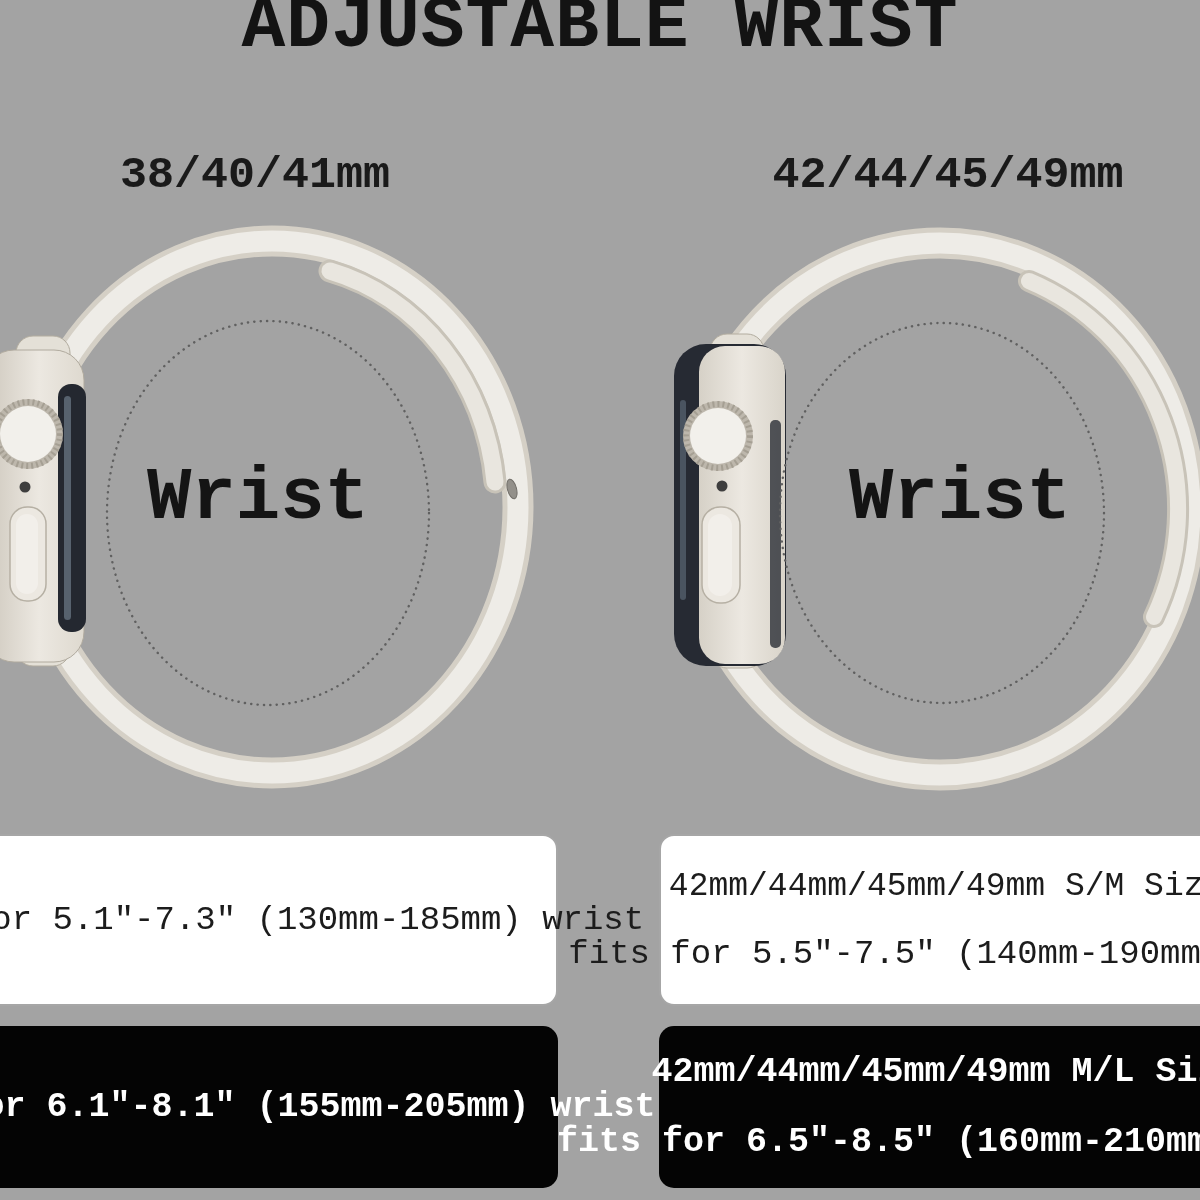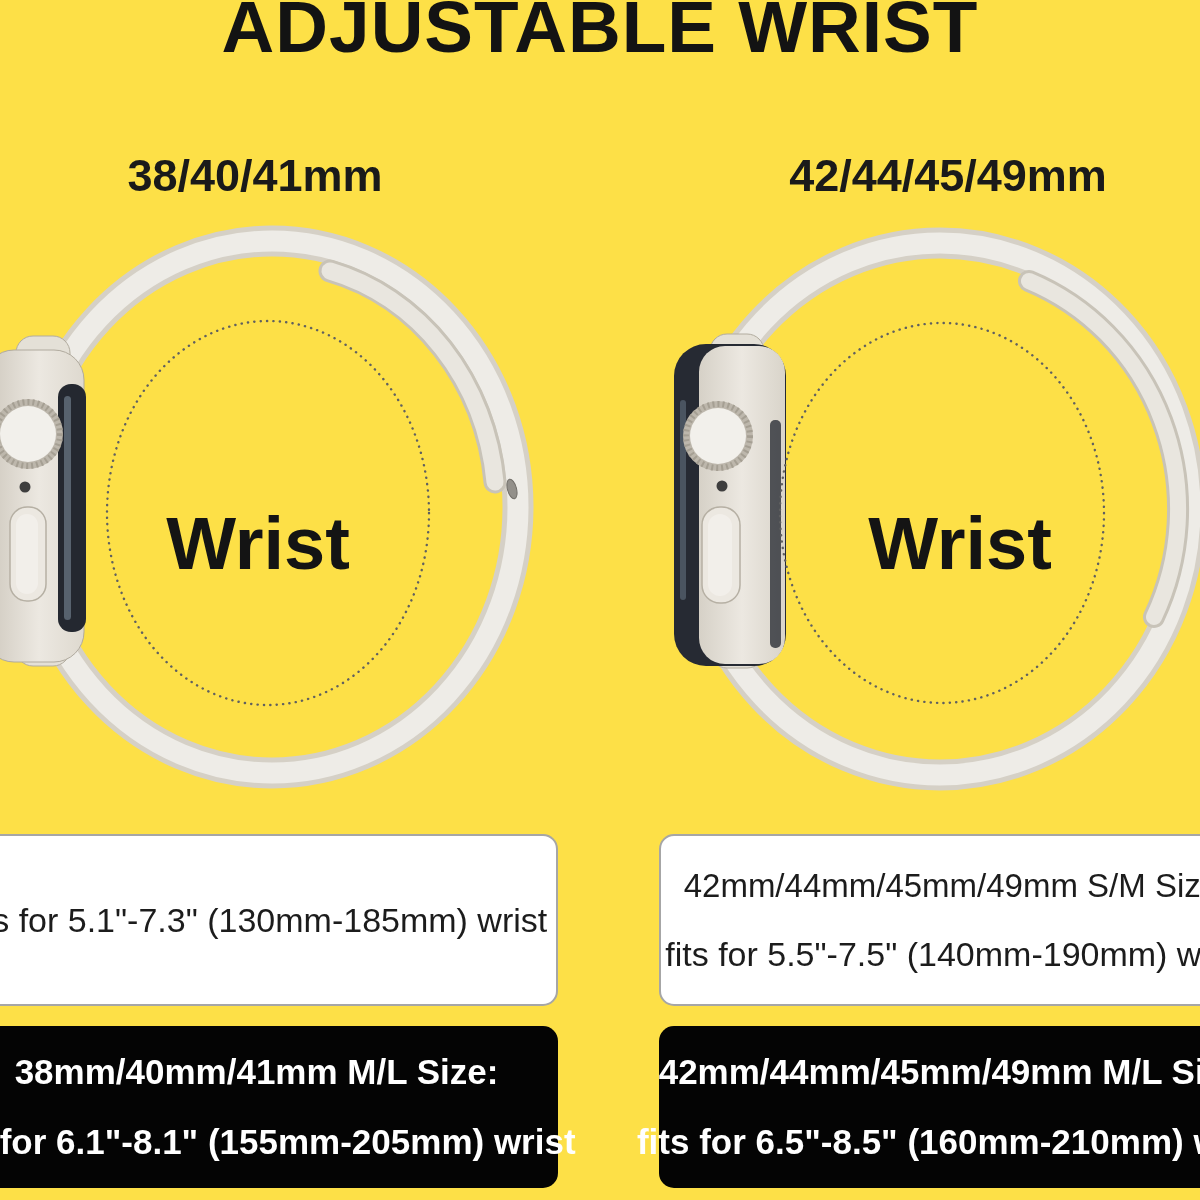--- a/index.html
+++ b/index.html
@@ -1,34 +1,34 @@
 <!DOCTYPE html>
 <html><head>
 <meta charset="utf-8">
 <style>
   html,body{margin:0;padding:0;background:#fff;}
   .canvas{
-    position:relative;width:1200px;height:1200px;background:#fde047;
-    overflow:hidden;font-family:Liberation Sans, sans-serif;color:#161616;
+    position:relative;width:1200px;height:1200px;background:#a3a3a3;
+    overflow:hidden;font-family:Liberation Mono, monospace;color:#161616;
   }
   .abs{position:absolute;}
   .page-title{
     top:-13px;left:0;right:0;text-align:center;
     font-size:73px;font-weight:700;letter-spacing:1px;line-height:1.1;color:#131313;
     white-space:nowrap;
   }
   .size-label{
     top:150px;height:58px;text-align:center;
     font-size:45px;font-weight:700;color:#1a1a1a;white-space:nowrap;
   }
   .size-label.left{left:-10px;width:530px;}
   .size-label.right{left:683px;width:530px;}
   .wrist-label{
     top:458px;width:306px;text-align:center;
-    font-size:74px;font-weight:700;line-height:80px;color:#141414;margin-top:46px;
+    font-size:74px;font-weight:700;line-height:80px;color:#141414;
   }
   .wrist-label.left{left:105px;}
   .wrist-label.right{left:807px;}
   svg.watches{top:0;left:0;}
   .info-box{
     display:flex;flex-direction:column;justify-content:center;align-items:center;
     gap:30px;text-align:center;box-sizing:border-box;
   }
   .info-box.white{
     background:#ffffff;border:2px solid #a6a6a6;border-radius:15px;
@@ -136,21 +136,20 @@
   </svg>
 
   <div class="abs wrist-label left">Wrist</div>
   <div class="abs wrist-label right">Wrist</div>
 
   <div class="abs info-box white box-white-left">
     <div class="line2">fits for 5.1"-7.3" (130mm-185mm) wrist</div>
   </div>
 
   <div class="abs info-box black box-black-left">
-    <div class="line1">38mm/40mm/41mm M/L Size:</div>
     <div class="line2">fits for 6.1"-8.1" (155mm-205mm) wrist</div>
   </div>
 
   <div class="abs info-box white box-white-right">
     <div class="line1">42mm/44mm/45mm/49mm S/M Size:</div>
     <div class="line2">fits for 5.5"-7.5" (140mm-190mm) wrist</div>
   </div>
 
   <div class="abs info-box black box-black-right">
     <div class="line1">42mm/44mm/45mm/49mm M/L Size:</div>

